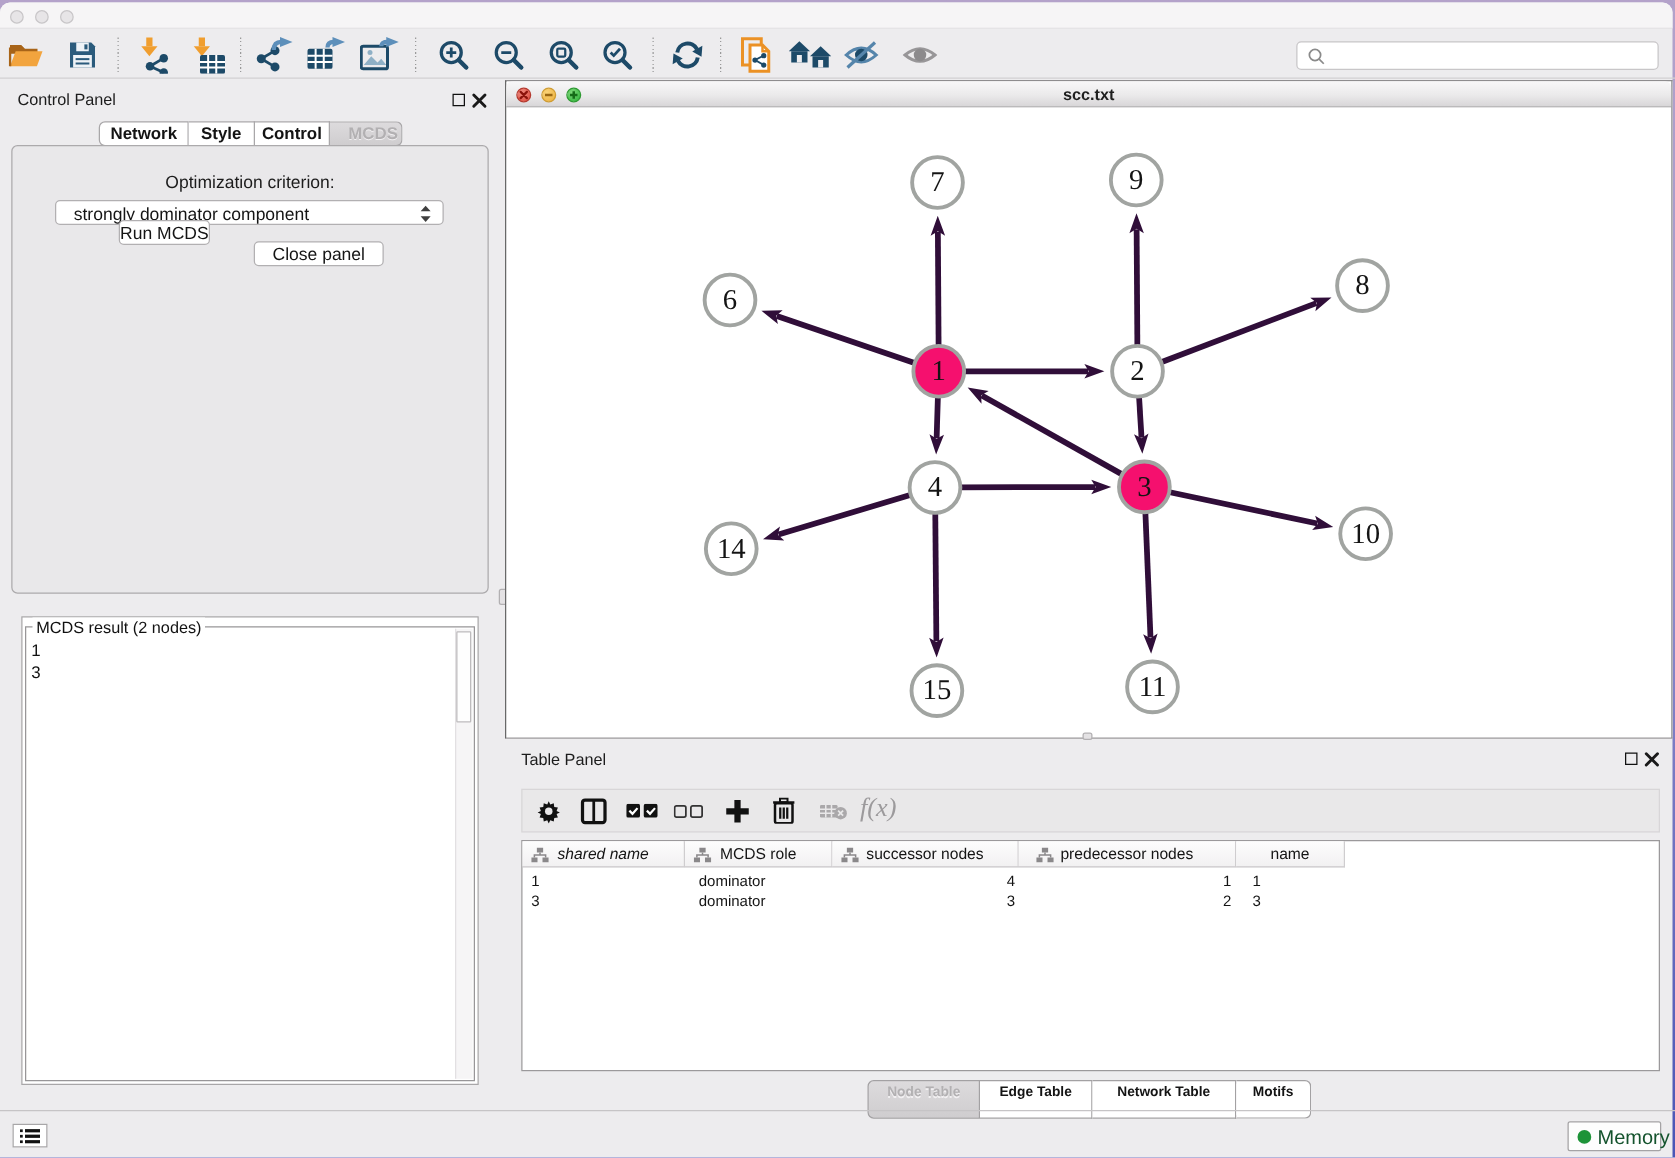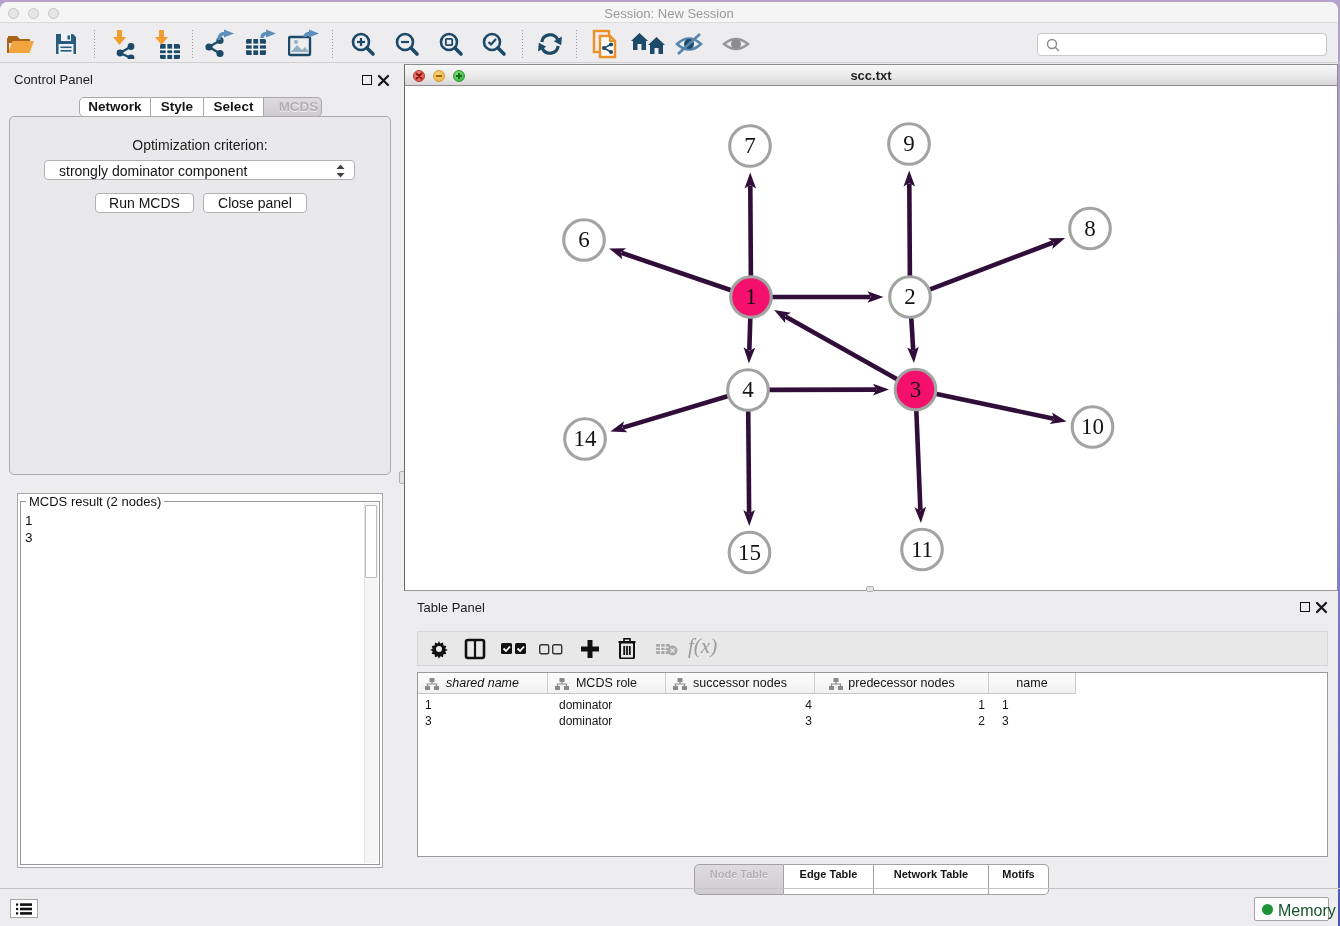--- a/index.html
+++ b/index.html
@@ -33,21 +33,20 @@
 .btab{position:absolute;top:864px;height:31px;background:#fff;border:1px solid #a3a1a3;font-size:11px;font-weight:600;color:#141414;text-align:center;line-height:19px;}
 #statusline{position:absolute;left:0;right:0;top:888px;height:1px;background:#c6c4c6;}
 .grip{position:absolute;background:#e4e2e4;border:1px solid #b2b0b2;border-radius:2px;}
 </style></head>
 <body>
 <div id="win"></div>
 <div id="titlebar">
     <div class="tl" style="left:8px;"></div>
     <div class="tl" style="left:28px;"></div>
     <div class="tl" style="left:48px;"></div>
-    <div id="wtitle">Session: New Session</div>
   </div>
 <div id="toolbar-line"></div>
 <div class="sep" style="left:94px;"></div>
 <div class="sep" style="left:192px;"></div>
 <div class="sep" style="left:332px;"></div>
 <div class="sep" style="left:522px;"></div>
 <div class="sep" style="left:576px;"></div>
 <div id="search">
     <svg width="20" height="17" style="position:absolute;left:6px;top:3px;">
       <circle cx="8" cy="7" r="4.5" fill="none" stroke="#8a8a8a" stroke-width="1.4"></circle>
@@ -185,32 +184,32 @@
     <circle cx="14" cy="9" r="5" fill="#8c8a8c"></circle>
   </svg>
 
 <div class="ptitle" style="left:14px;top:72px;">Control Panel</div>
 <div class="floaticon" style="left:362px;top:75px;"></div>
 <svg class="hicon" style="left:377px;top:74px;" width="13" height="13" viewBox="0 0 13 13">
     <path d="M2,2 L11,11 M11,2 L2,11" stroke="#1a1a1a" stroke-width="2.3" stroke-linecap="round"></path>
   </svg>
 <div class="tab" style="left:79px;width:72px;border-radius:5px 0 0 5px;">Network</div>
 <div class="tab" style="left:151px;width:53px;border-left:none;">Style</div>
-<div class="tab" style="left:204px;width:60px;border-left:none;">Select</div>
+<div class="tab" style="left:204px;width:60px;border-left:none;">Control</div>
 <div class="tab" style="left:264px;width:58px;border-left:none;border-radius:0 5px 5px 0;background:linear-gradient(180deg,#dddbdd,#cfcdcf);color:#b2b0b2;text-shadow:0 1px 0 #f2f0f2;padding-left:12px;">MCDS</div>
 <div id="cpanel"></div>
 <div class="ptitle" style="left:9px;top:137px;width:382px;text-align:center;font-size:14px;">Optimization criterion:</div>
 <div class="btn" style="left:44px;top:160px;width:311px;height:20px;text-align:left;">
     <span style="position:absolute;left:14px;top:1.5px;">strongly dominator component</span>
     <svg width="11" height="14" style="position:absolute;right:8px;top:3px;">
       <polygon points="5.5,0.5 9.5,5 1.5,5" fill="#3f3f3f"></polygon>
       <polygon points="5.5,13.5 9.5,9 1.5,9" fill="#3f3f3f"></polygon>
     </svg>
   </div>
-<div class="btn" style="left:95px;top:193px;width:99px;height:20px;line-height:18px;">Run MCDS</div>
+<div class="btn" style="left:95px;top:176px;width:73px;height:20px;line-height:18px;">Run MCDS</div>
 <div class="btn" style="left:203px;top:193px;width:104px;height:20px;line-height:18px;">Close panel</div>
 <div id="resultbox">
   <div id="fieldset">
       <span id="legend">MCDS result (2 nodes)</span>
     <div style="position:absolute;left:4px;top:10px;font-size:13.5px;color:#111;line-height:17px;">1<br>3</div>
     <div style="position:absolute;right:1px;top:1px;bottom:1px;width:14px;background:#f6f5f6;border-left:1px solid #e2e0e2;"></div>
     <div style="position:absolute;right:2px;top:3px;width:12px;height:73px;background:#fefefe;border:1px solid #bdbbbd;border-radius:1px;"></div>
   </div>
 </div>
 <div class="grip" style="left:399px;top:471px;width:8px;height:13px;"></div>

